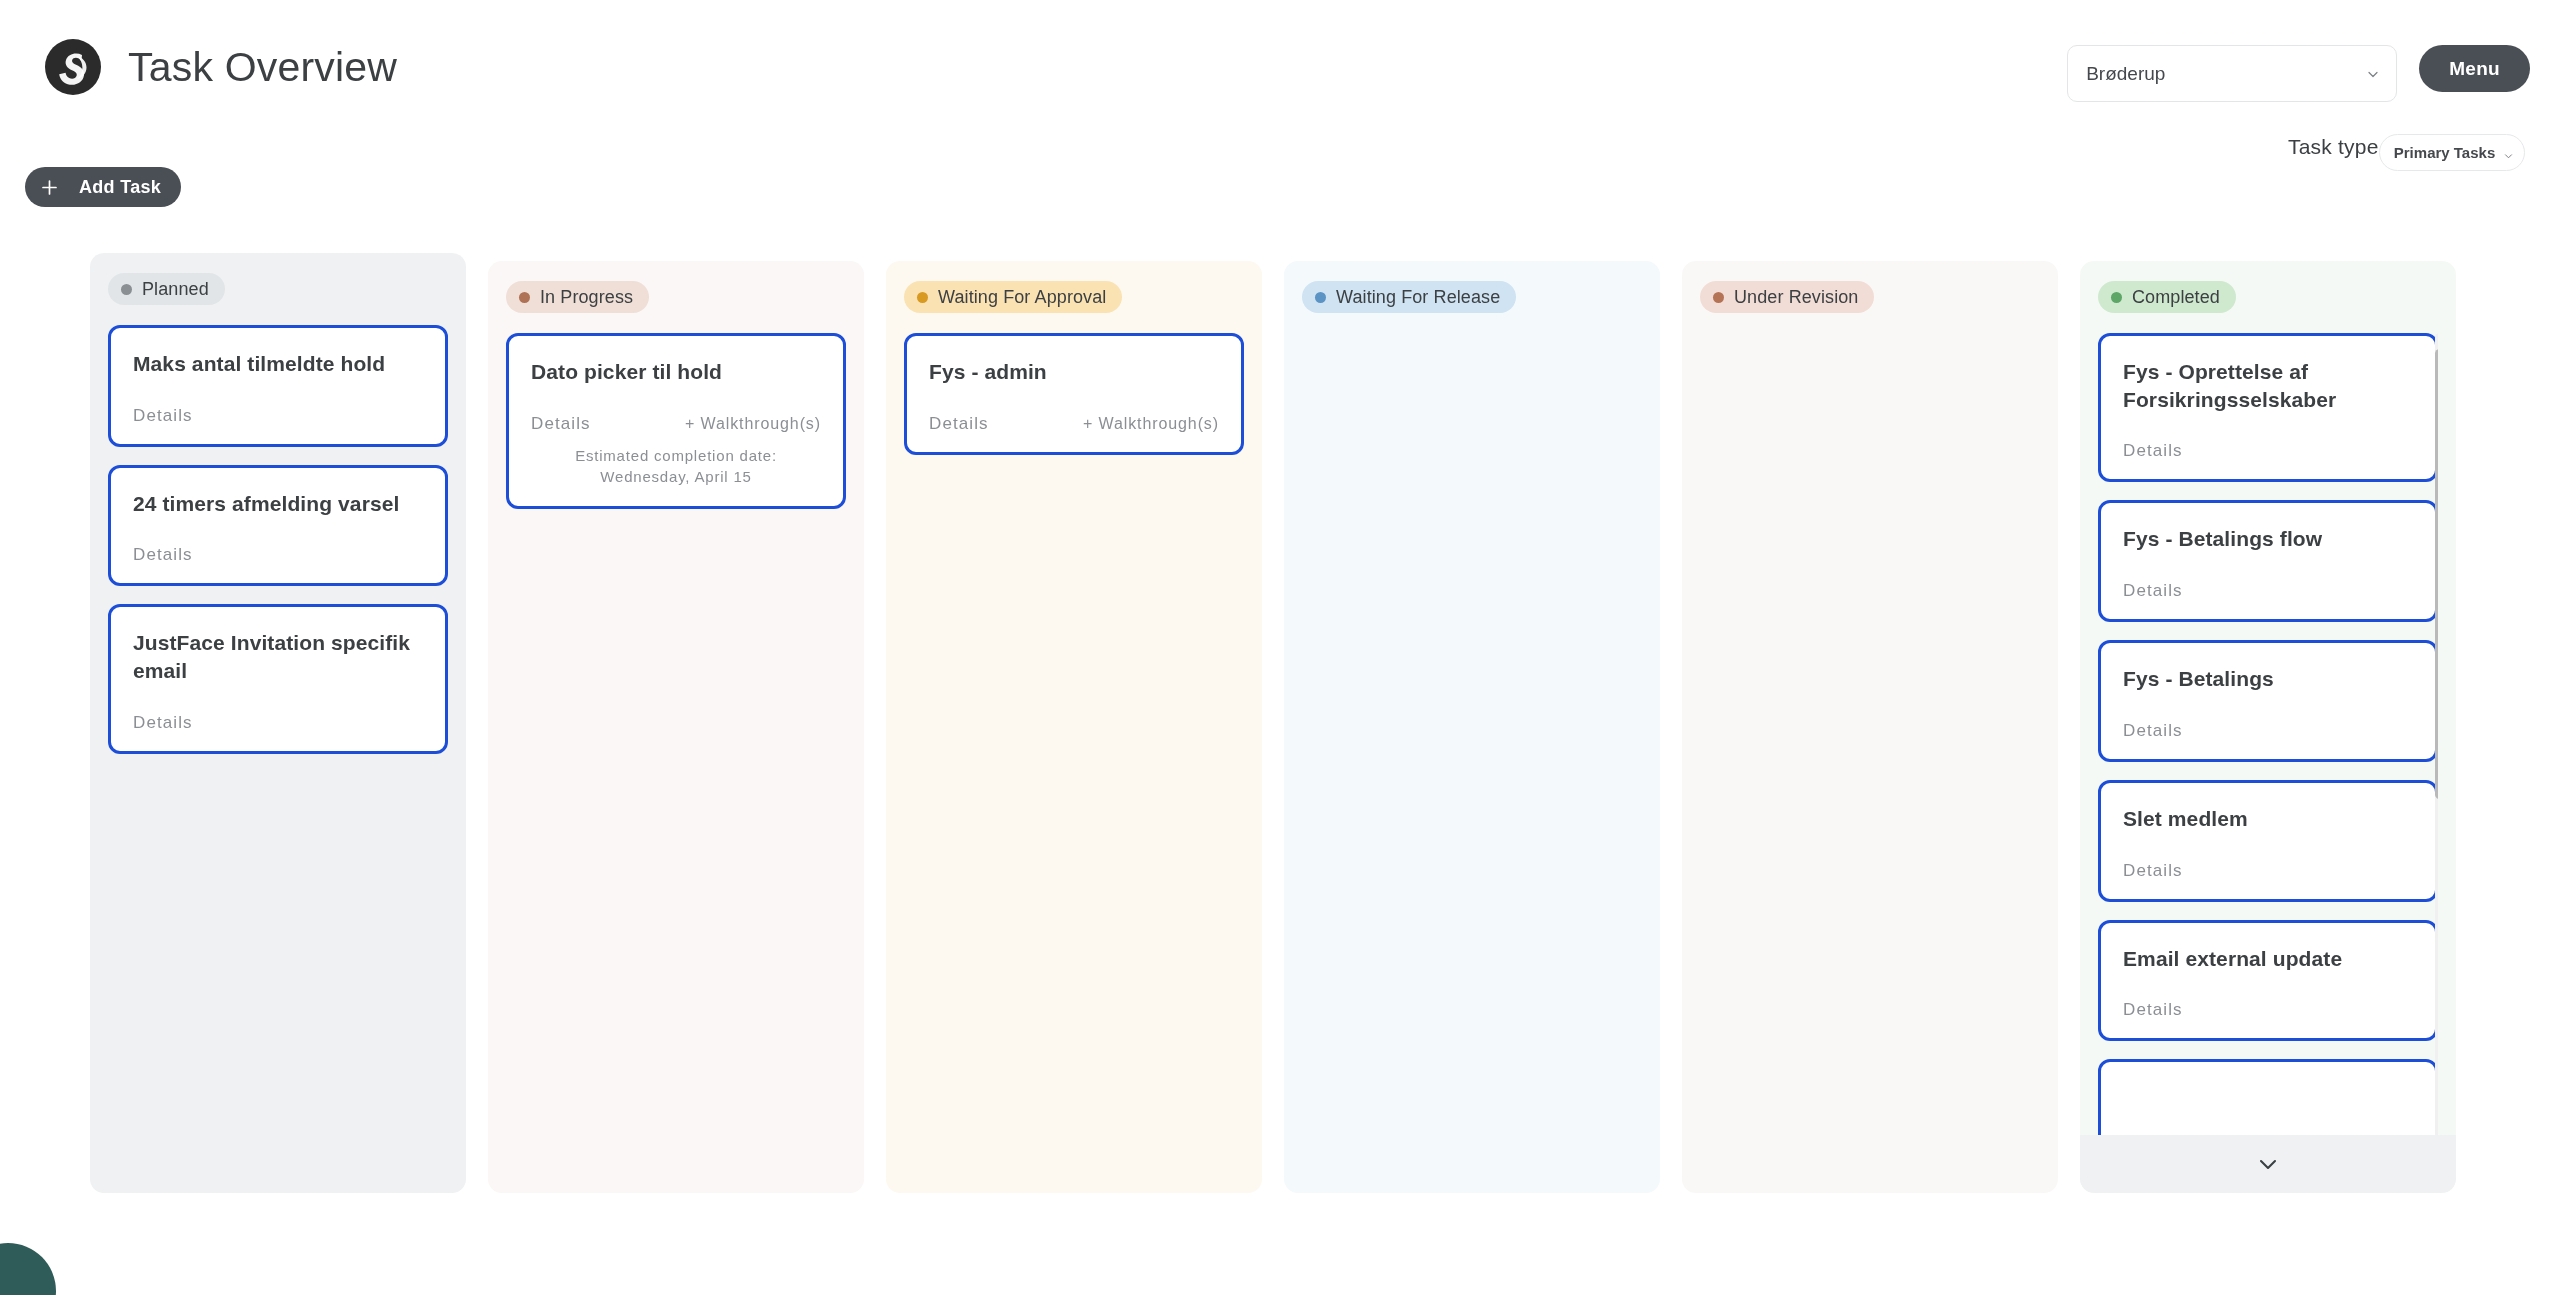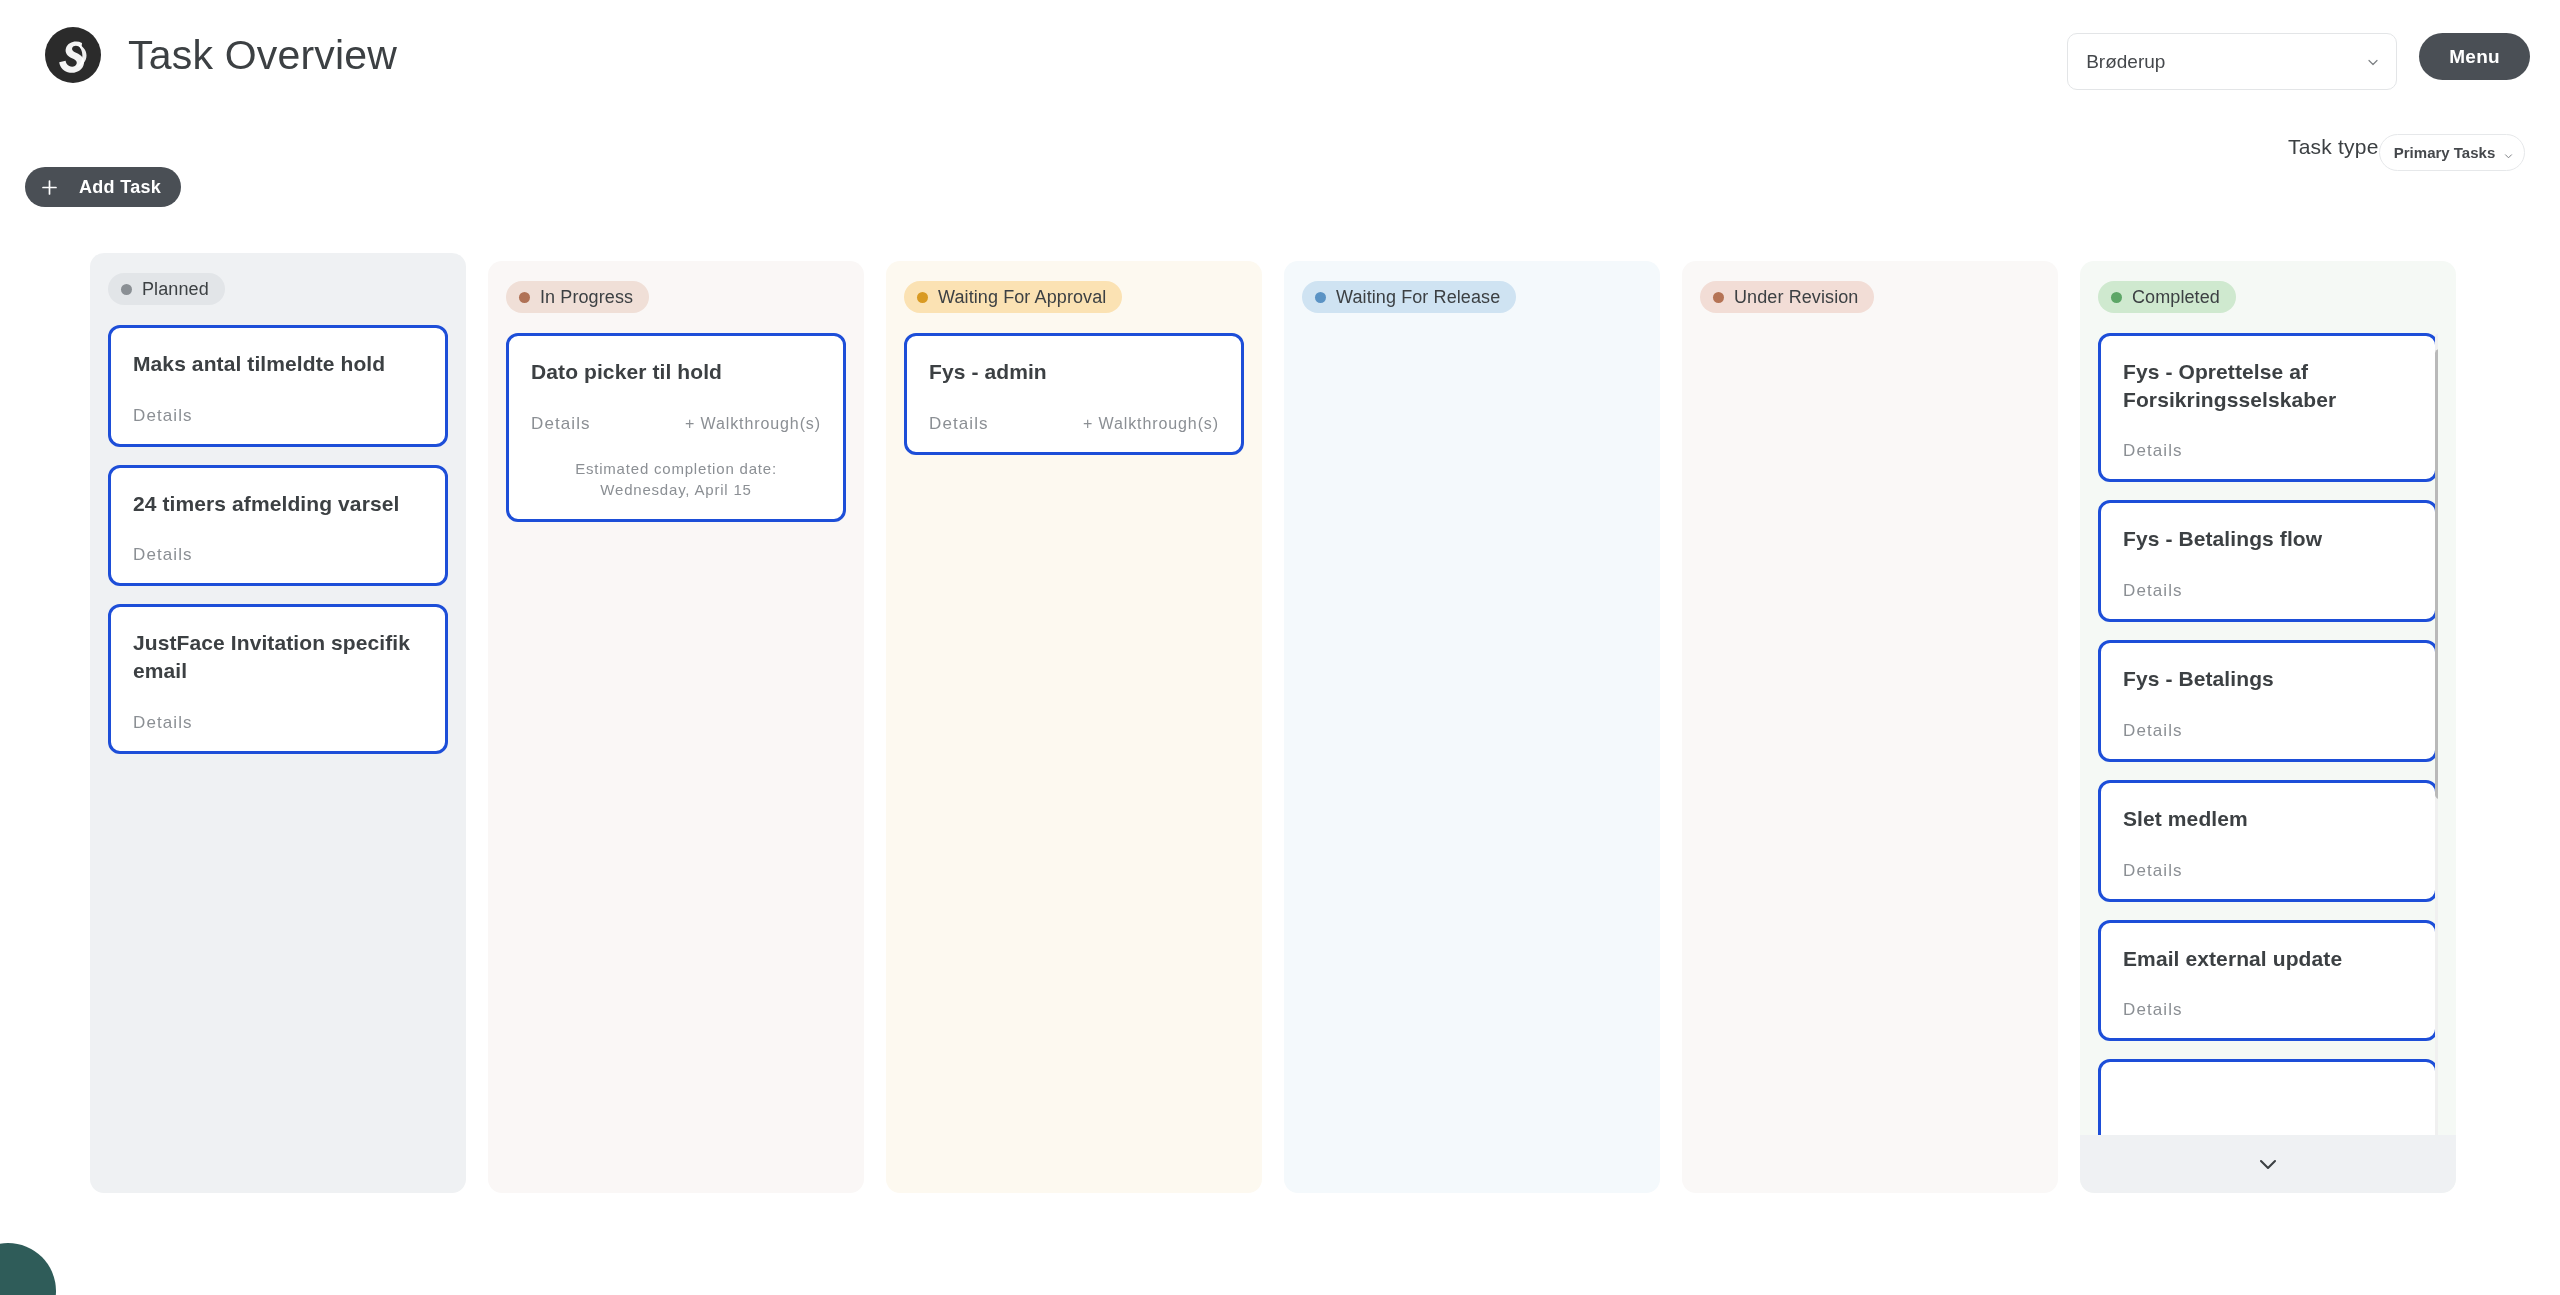--- a/index.html
+++ b/index.html
@@ -15,21 +15,21 @@
   #app {
     position: relative;
     width: 2560px;
     height: 1295px;
     background: #ffffff;
   }
 
   
   .header {
     position: absolute;
-    top: 0; left: 0;
+    top: 12px; left: 0;
     width: 2560px;
     height: 132px;
   }
 
   .brand {
     position: absolute;
     left: 44px;
     top: 26px;
     display: flex;
     align-items: center;
@@ -263,21 +263,21 @@
   }
 
   .card-walkthrough {
     font-size: 16px;
     color: #8b8f94;
     letter-spacing: 0.9px;
     cursor: pointer;
   }
 
   .card-eta {
-    margin-top: 24px;
+    margin-top: 11px;
     text-align: center;
     font-size: 15px;
     color: #8b8f94;
     line-height: 1.45;
     letter-spacing: 0.8px;
   }
 
   
   .scroll-area {
     position: relative;

